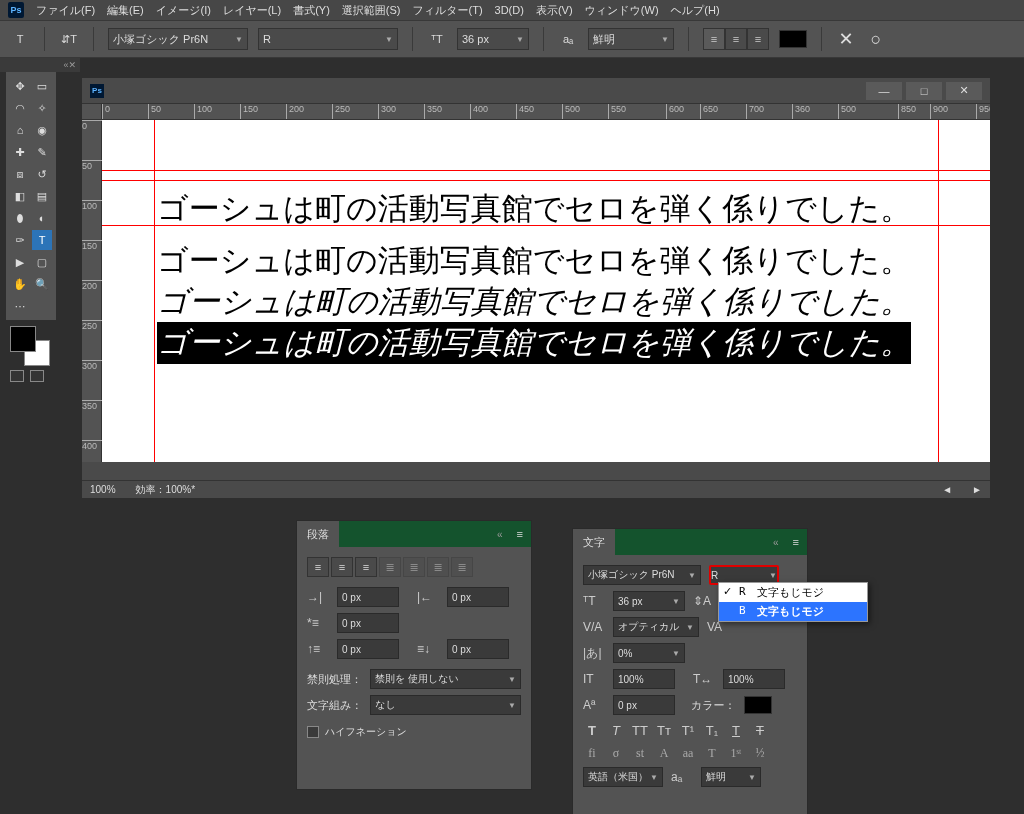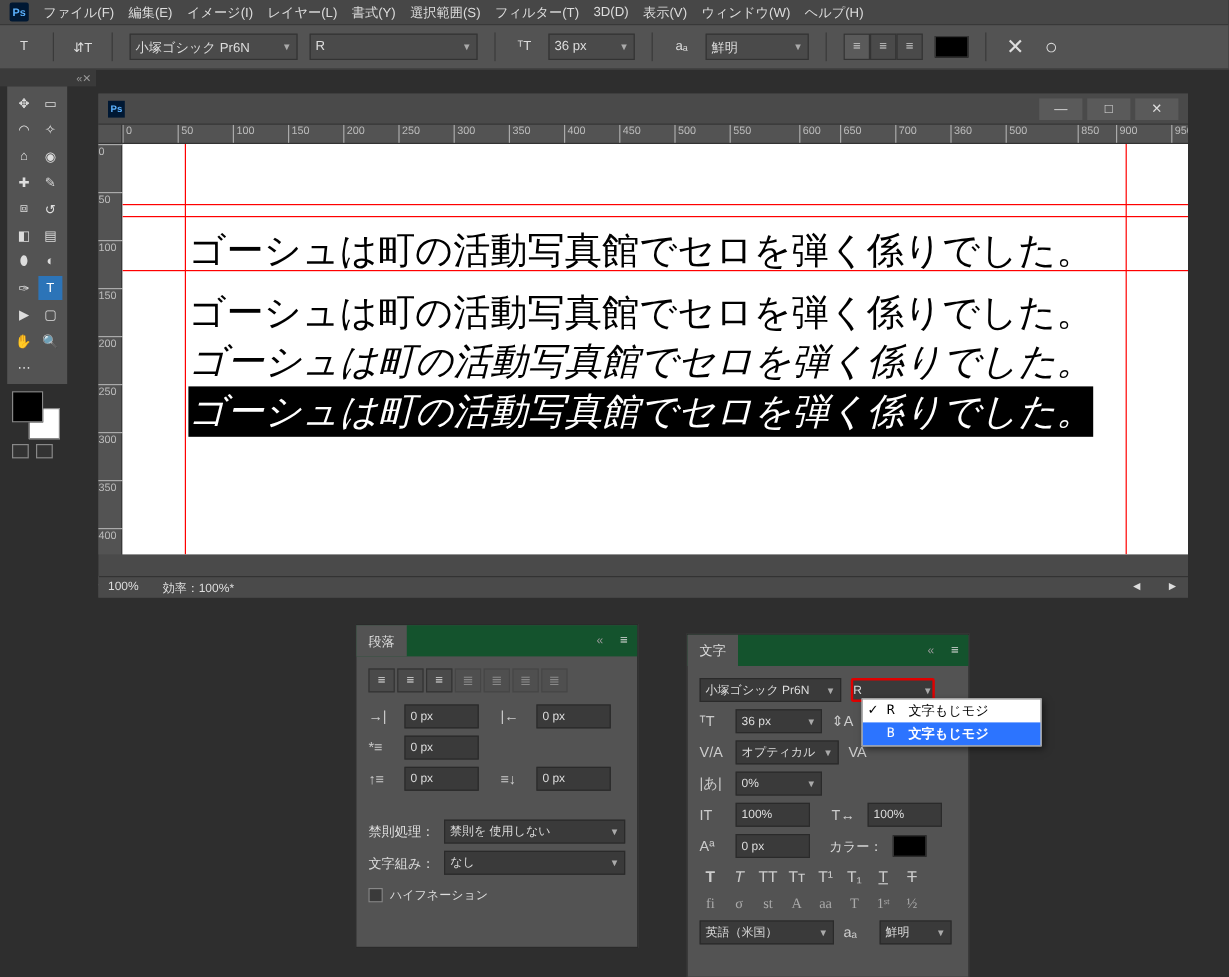--- a/index.html
+++ b/index.html
@@ -273,21 +273,21 @@
     <div class="panel-row" style="margin-top:6px">
       <span class="panel-label">↑≡</span>
       <div class="panel-input" style="width:62px">
           <span>0 px</span>
         </div>
       <span class="panel-label" style="margin-left:10px">≡↓</span>
       <div class="panel-input" style="width:62px">
           <span>0 px</span>
         </div>
     </div>
-    <div class="panel-row" style="margin-top:24px">
+    <div class="panel-row" style="margin-top:10px">
       <span>禁則処理：</span>
       <div class="panel-input" style="flex:1">
           <span>禁則を 使用しない</span>
           <span class="arrow">▼</span>
         </div>
     </div>
     <div class="panel-row">
       <span>文字組み：</span>
       <div class="panel-input" style="flex:1">
           <span>なし</span>
@@ -373,21 +373,21 @@
       <span>fi</span>
       <span>σ</span>
       <span>st</span>
       <span>A</span>
       <span>aa</span>
       <span>T</span>
       <span>1ˢᵗ</span>
       <span>½</span>
     </div>
     <div class="panel-row" style="margin-top:6px">
-      <div class="panel-input" style="width:112px">
+      <div class="panel-input" style="width:80px">
           <span>英語（米国）</span>
           <span class="arrow">▼</span>
         </div>
       <span class="panel-label">aₐ</span>
       <div class="panel-input" style="width:60px">
           <span>鮮明</span>
           <span class="arrow">▼</span>
         </div>
     </div>
   </div>

